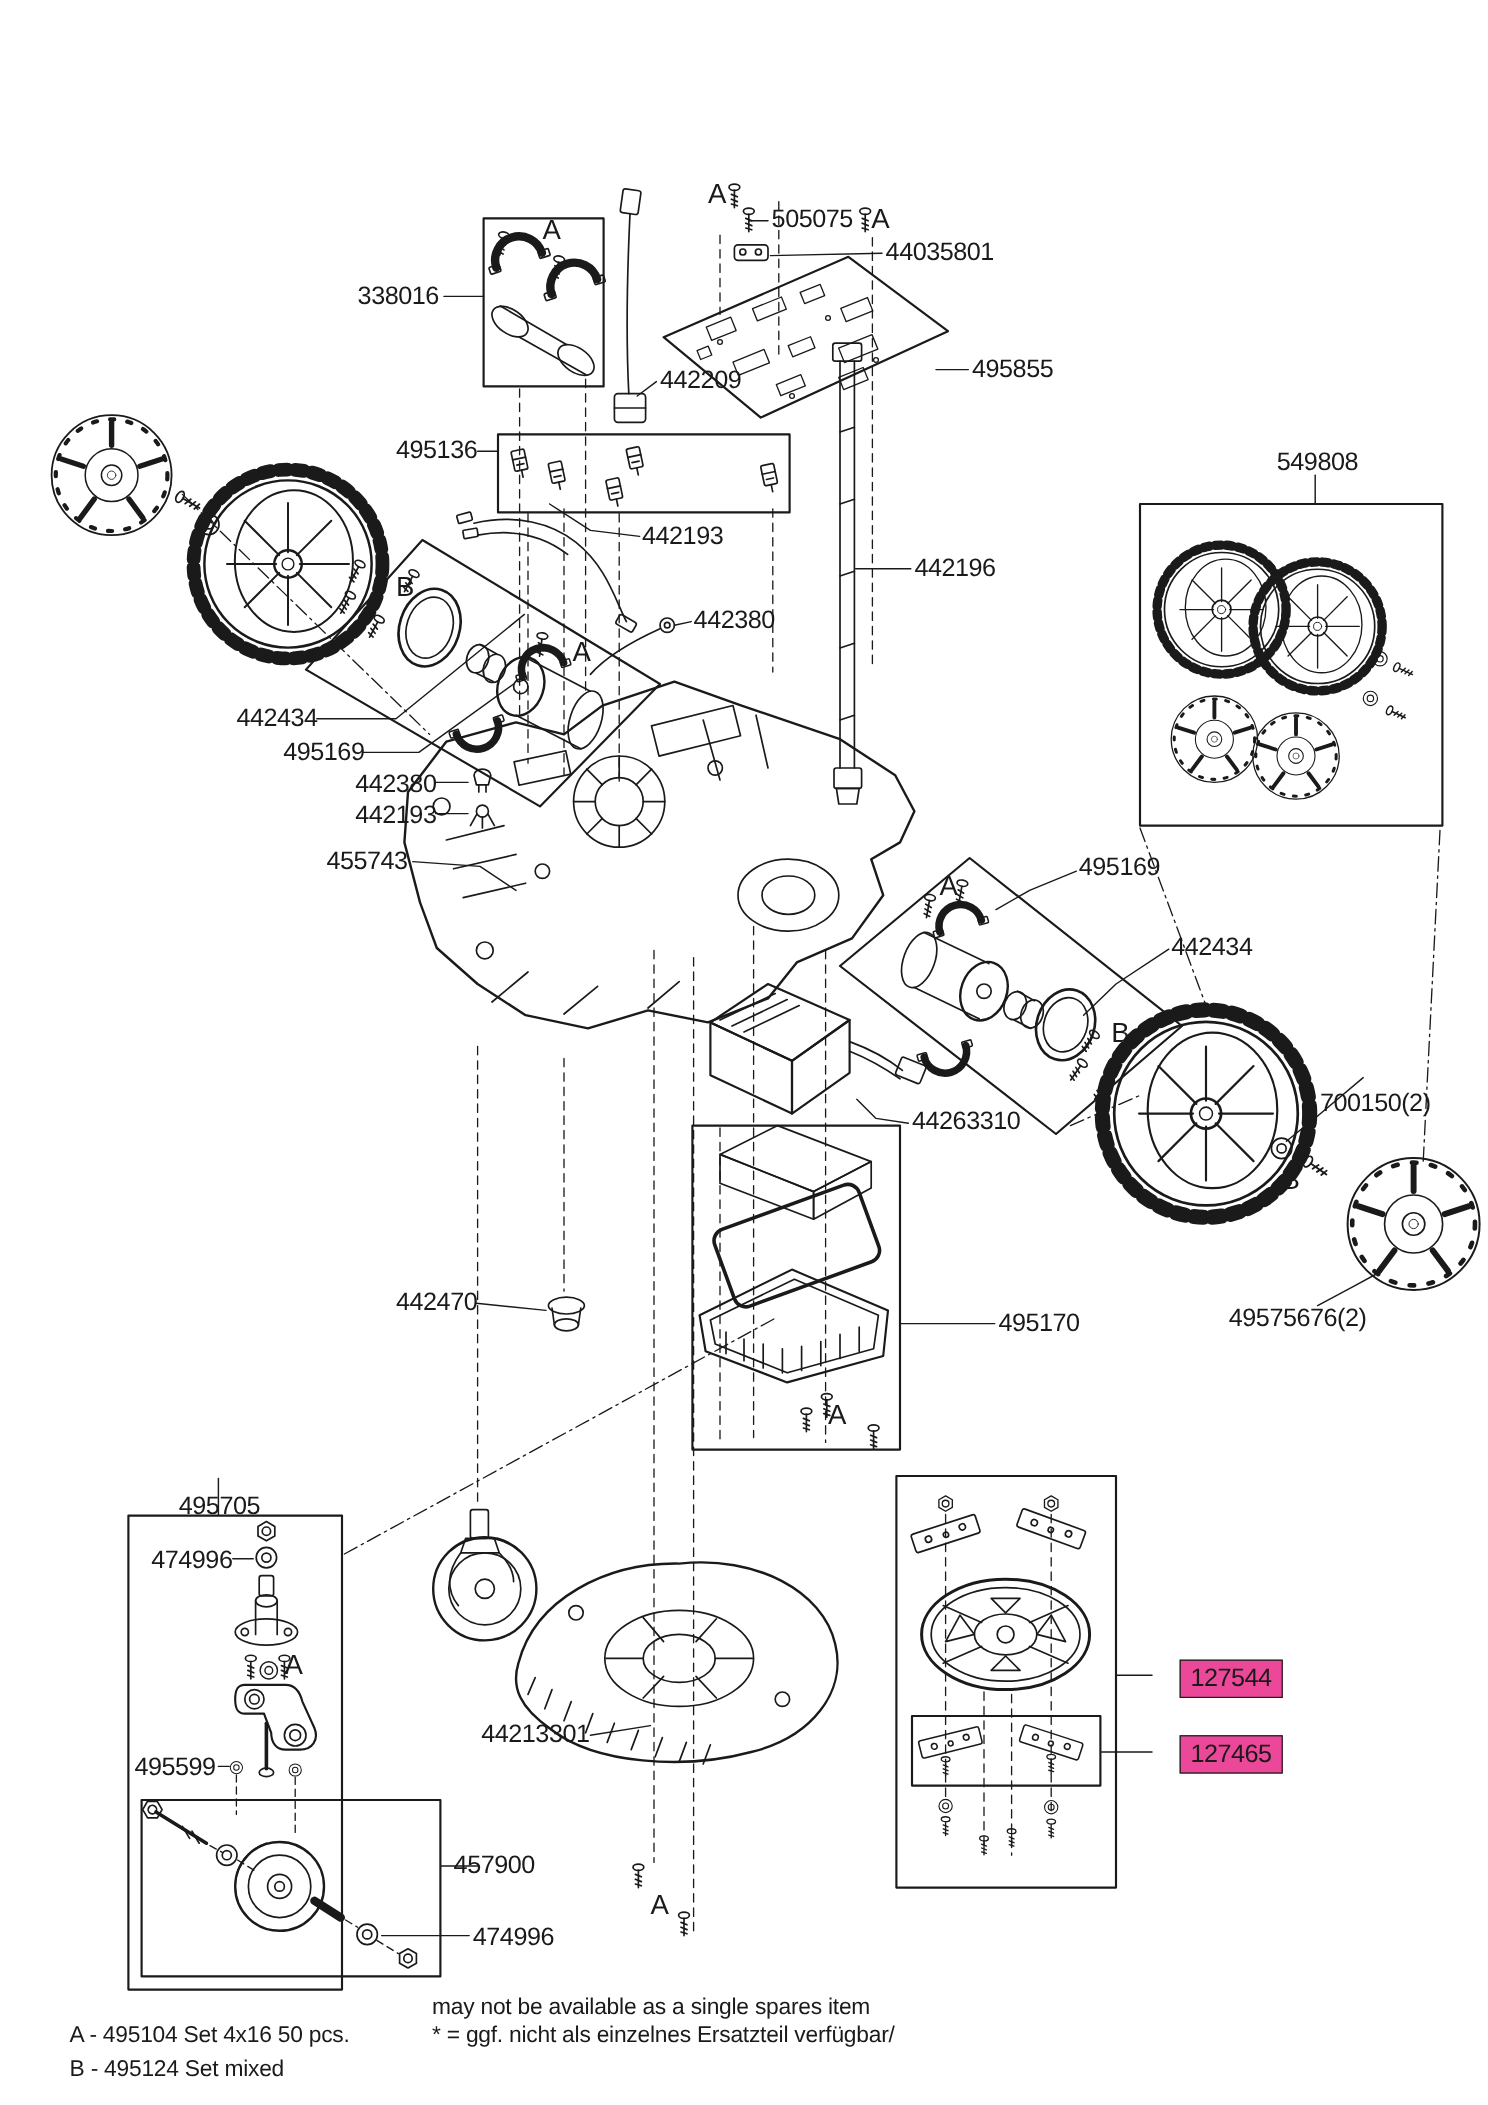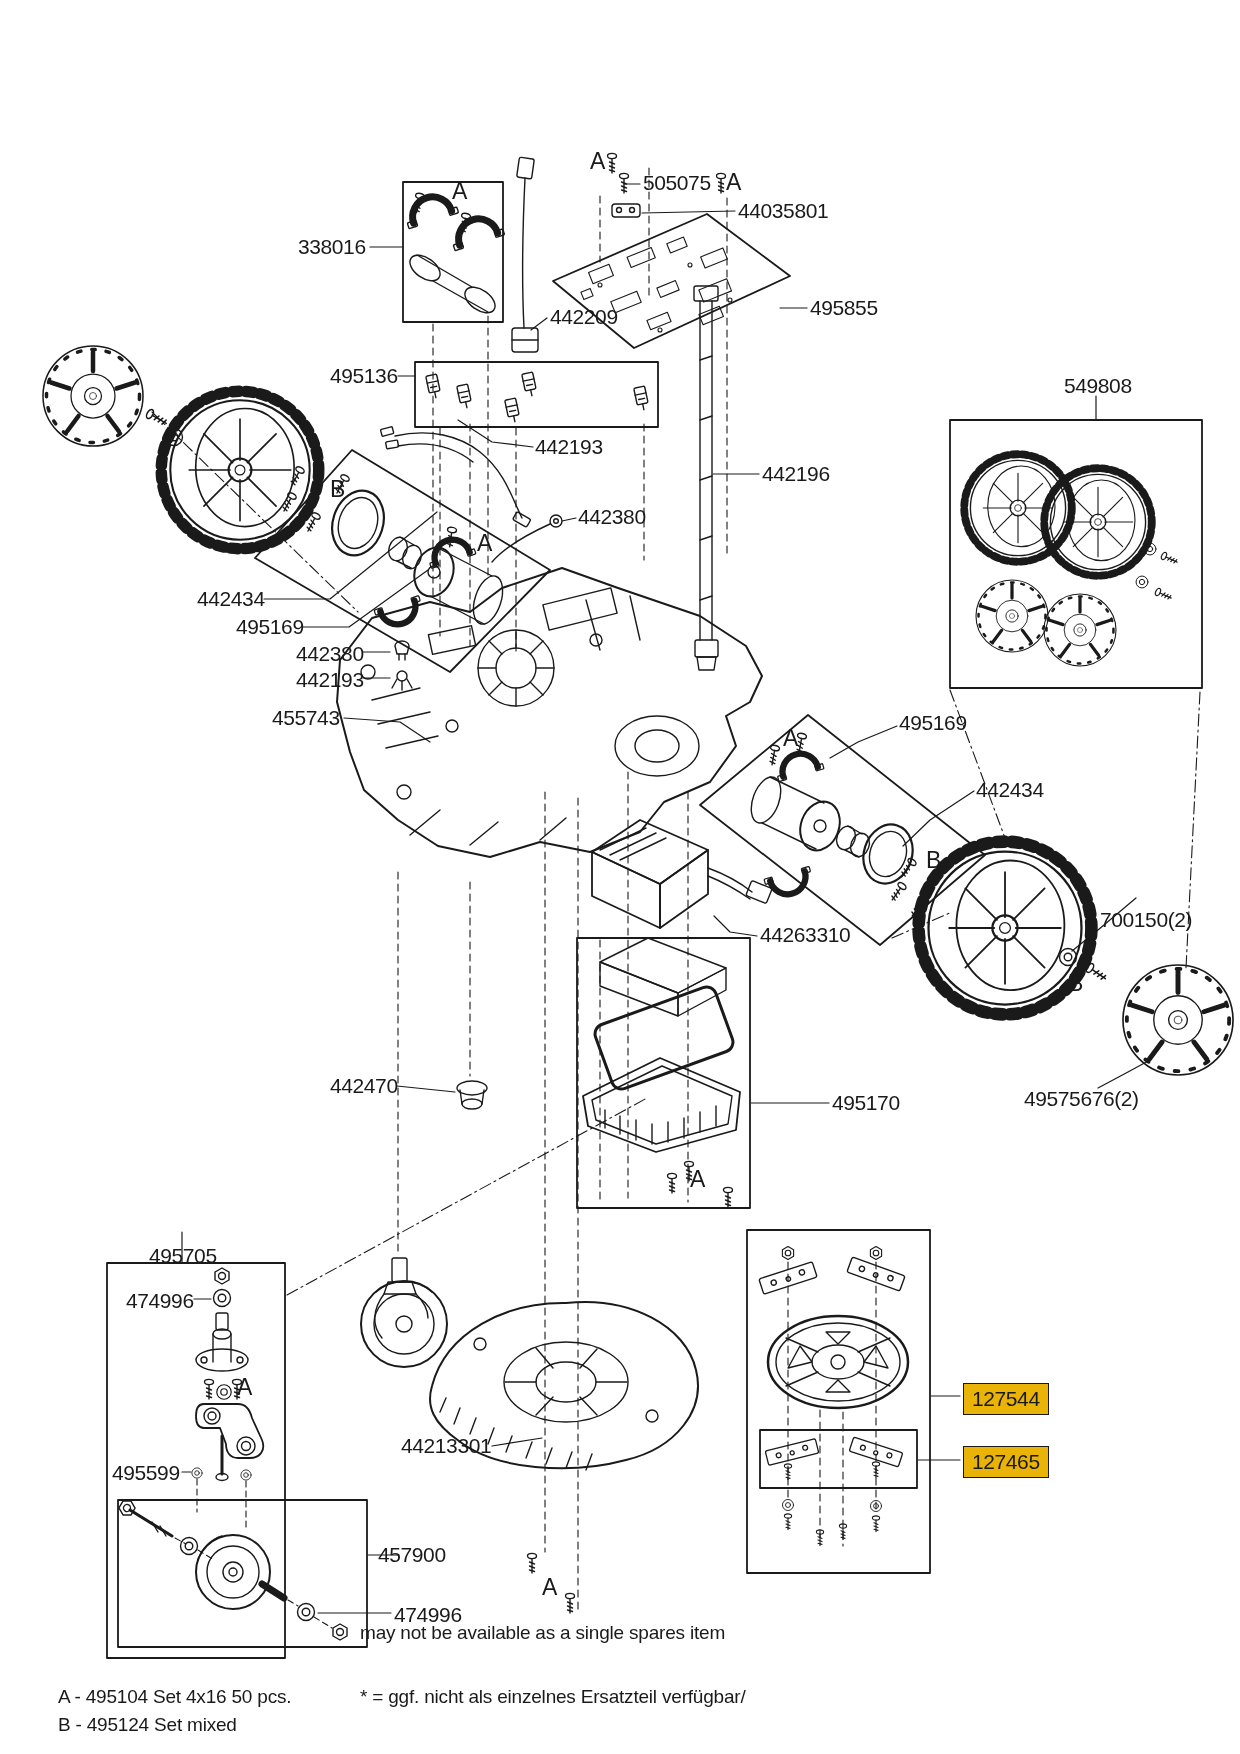--- a/index.html
+++ b/index.html
@@ -1,20 +1,20 @@
 <!DOCTYPE html>
 <html><head>
 <meta charset="utf-8">
 <style>
   html,body{margin:0;padding:0;background:#ffffff;}
   #sheet{position:relative;width:1240px;height:1754px;background:#ffffff;overflow:hidden;
          font-family:"Liberation Sans",sans-serif;color:#1a1a1a;}
   #artwork{position:absolute;left:0;top:0;}
   .plabel{position:absolute;font-size:21px;letter-spacing:-0.4px;white-space:nowrap;color:#1a1a1a;line-height:1;}
-  .plabel.boxed{border:1.8px solid #1a1a1a;padding:4px 8px 5px 8px;background:#eab308;}
+  .plabel.boxed{border:1.8px solid #1a1a1a;padding:4px 8px 5px 8px;background:#ec4899;margin-left:20px;}
   .marker{position:absolute;font-size:23px;font-weight:400;color:#1a1a1a;line-height:1;}
   #legend{position:absolute;left:0;top:0;width:1240px;}
   .leg-row{position:absolute;font-size:19px;letter-spacing:-0.2px;white-space:nowrap;}
   .note-row{position:absolute;font-size:19px;letter-spacing:-0.2px;white-space:nowrap;text-align:center;}
 </style>
 </head>
 <body>
 
 <div id="sheet">
 
@@ -507,16 +507,16 @@
       <div class="marker" style="left: 1068px; top: 972px;">B</div>
       <div class="marker" style="left: 690px; top: 1168px;">A</div>
       <div class="marker" style="left: 237px; top: 1376px;">A</div>
       <div class="marker" style="left: 542px; top: 1576px;">A</div>
     </div>
 
 <div id="legend">
   <div class="leg-row" style="left:58px; top:1686px">A  -  495104  Set 4x16  50 pcs.</div>
   <div class="leg-row" style="left:58px; top:1714px">B  -  495124  Set mixed</div>
   <div class="note-row" style="left:360px; top:1686px">* = ggf. nicht als einzelnes Ersatzteil verfügbar/</div>
-  <div class="note-row" style="left:360px; top:1622px">may not be available as a single spares item</div>
+  <div class="note-row" style="left:360px; top:1662px">may not be available as a single spares item</div>
 </div>
 
 </div>
 
 </body></html>

